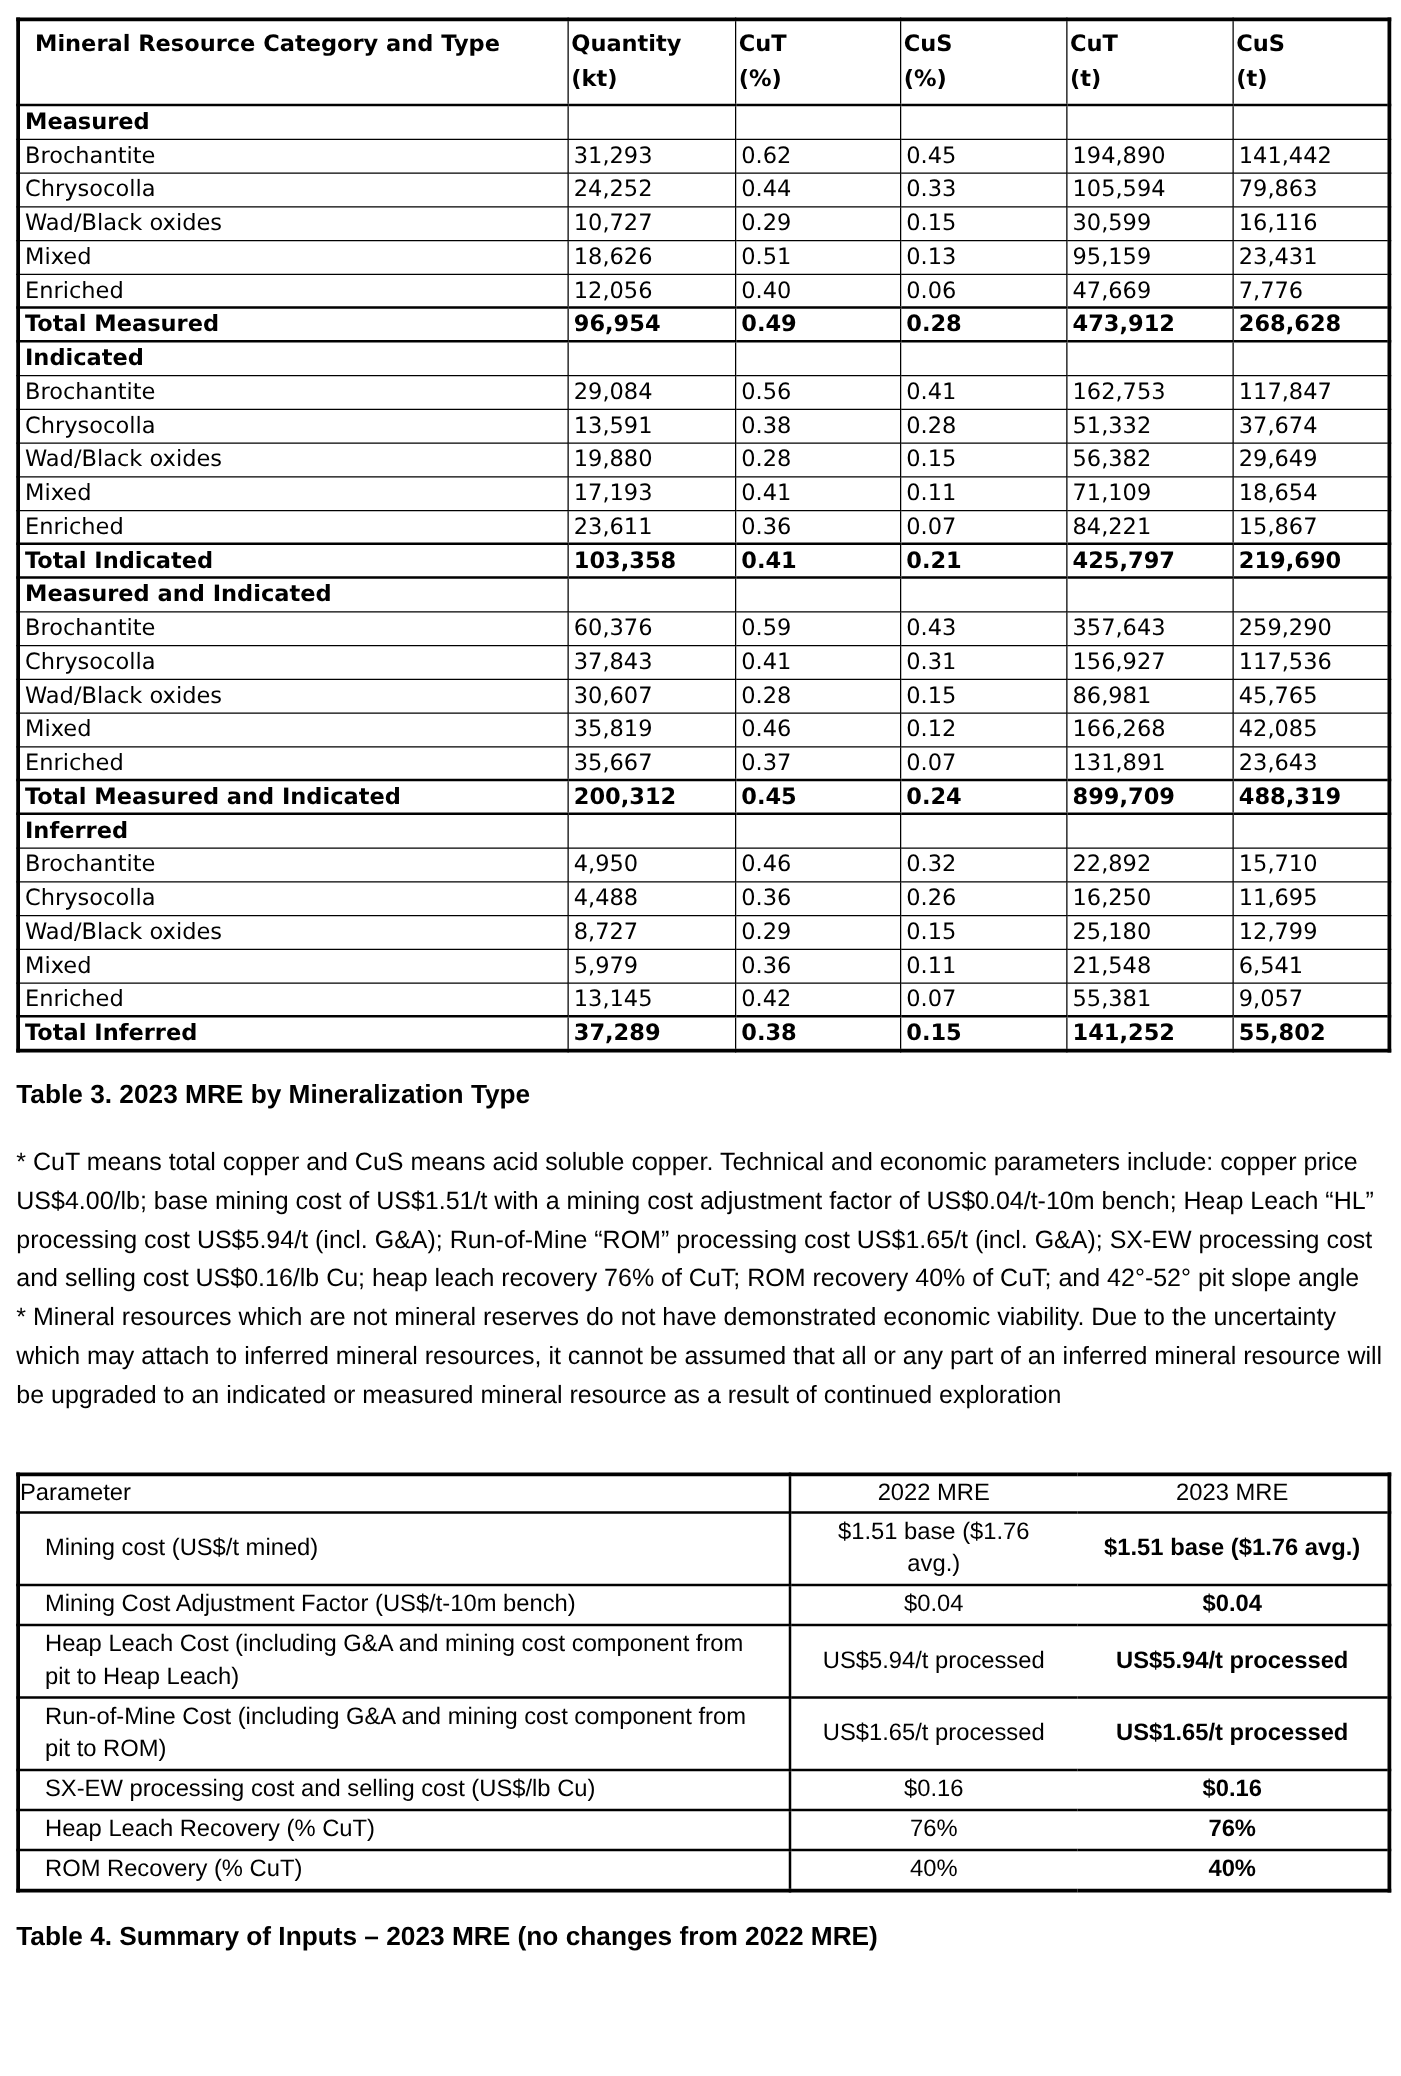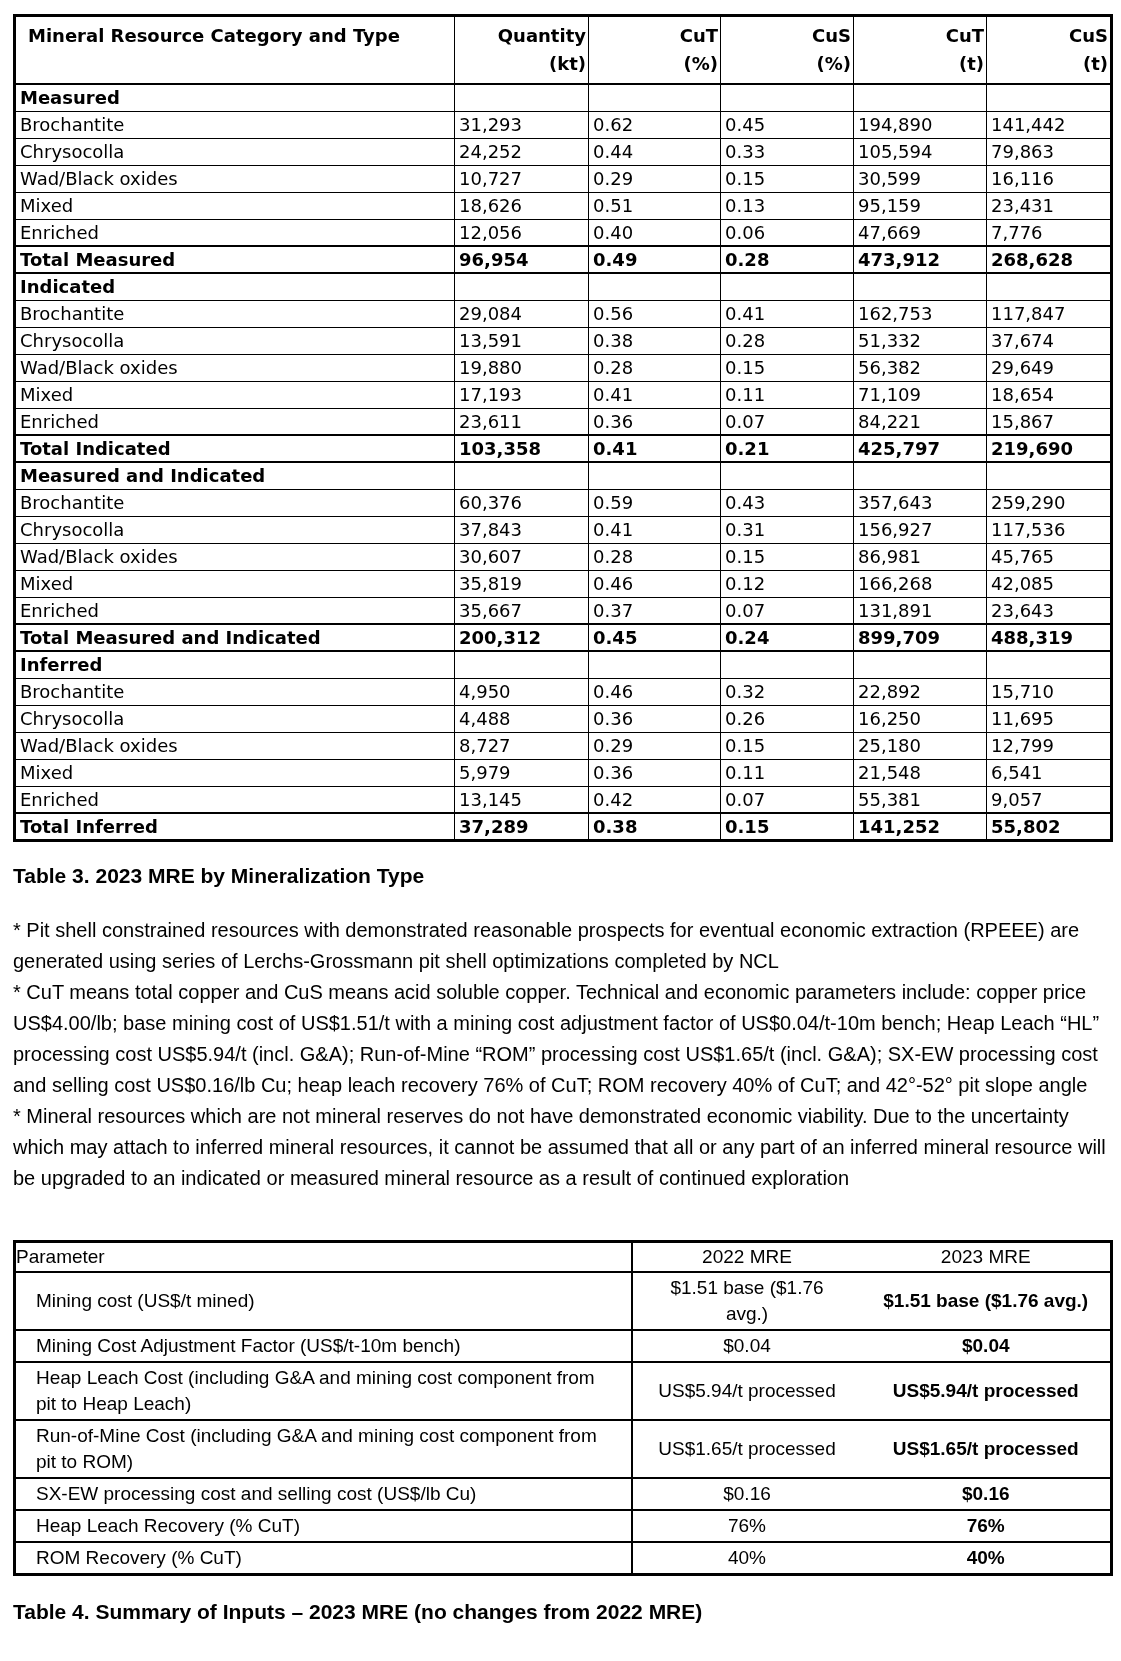--- a/index.html
+++ b/index.html
@@ -21,21 +21,21 @@
   }
   table.mre th, table.mre td {
     border: 1px solid #000;
     padding: 0 4px;
     overflow: hidden;
     white-space: nowrap;
   }
   table.mre thead th {
     border-bottom: 2px solid #000;
     font-weight: 700;
-    text-align: right;
+    text-align: left;
     vertical-align: top;
     padding: 5px 2px;
     line-height: 28px;
   }
   table.mre thead th.cat { text-align: left; padding-left: 12px; }
   table.mre thead th span { display: block; }
   table.mre td {
     height: 27px;
     line-height: 25px;
     text-align: left;
@@ -388,21 +388,20 @@
           <td>141,252</td>
           <td>55,802</td>
         </tr>
       </tbody>
   </table>
 
   <div class="caption">Table 3. 2023 MRE by Mineralization Type</div>
 
   <div class="footnotes">
 
-      <p>* Pit shell constrained resources with demonstrated reasonable prospects for eventual economic extraction (RPEEE) are generated using series of Lerchs-Grossmann pit shell optimizations completed by NCL</p>
 
       <p>* CuT means total copper and CuS means acid soluble copper. Technical and economic parameters include: copper price US$4.00/lb; base mining cost of US$1.51/t with a mining cost adjustment factor of US$0.04/t-10m bench; Heap Leach “HL” processing cost US$5.94/t (incl. G&amp;A); Run-of-Mine “ROM” processing cost US$1.65/t (incl. G&amp;A); SX-EW processing cost and selling cost US$0.16/lb Cu; heap leach recovery 76% of CuT; ROM recovery 40% of CuT; and 42°-52° pit slope angle</p>
 
       <p>* Mineral resources which are not mineral reserves do not have demonstrated economic viability. Due to the uncertainty which may attach to inferred mineral resources, it cannot be assumed that all or any part of an inferred mineral resource will be upgraded to an indicated or measured mineral resource as a result of continued exploration</p>
     </div>
 
   <table class="inputs">
     <colgroup>
       <col style="width:617px">
         <col style="width:230px">

